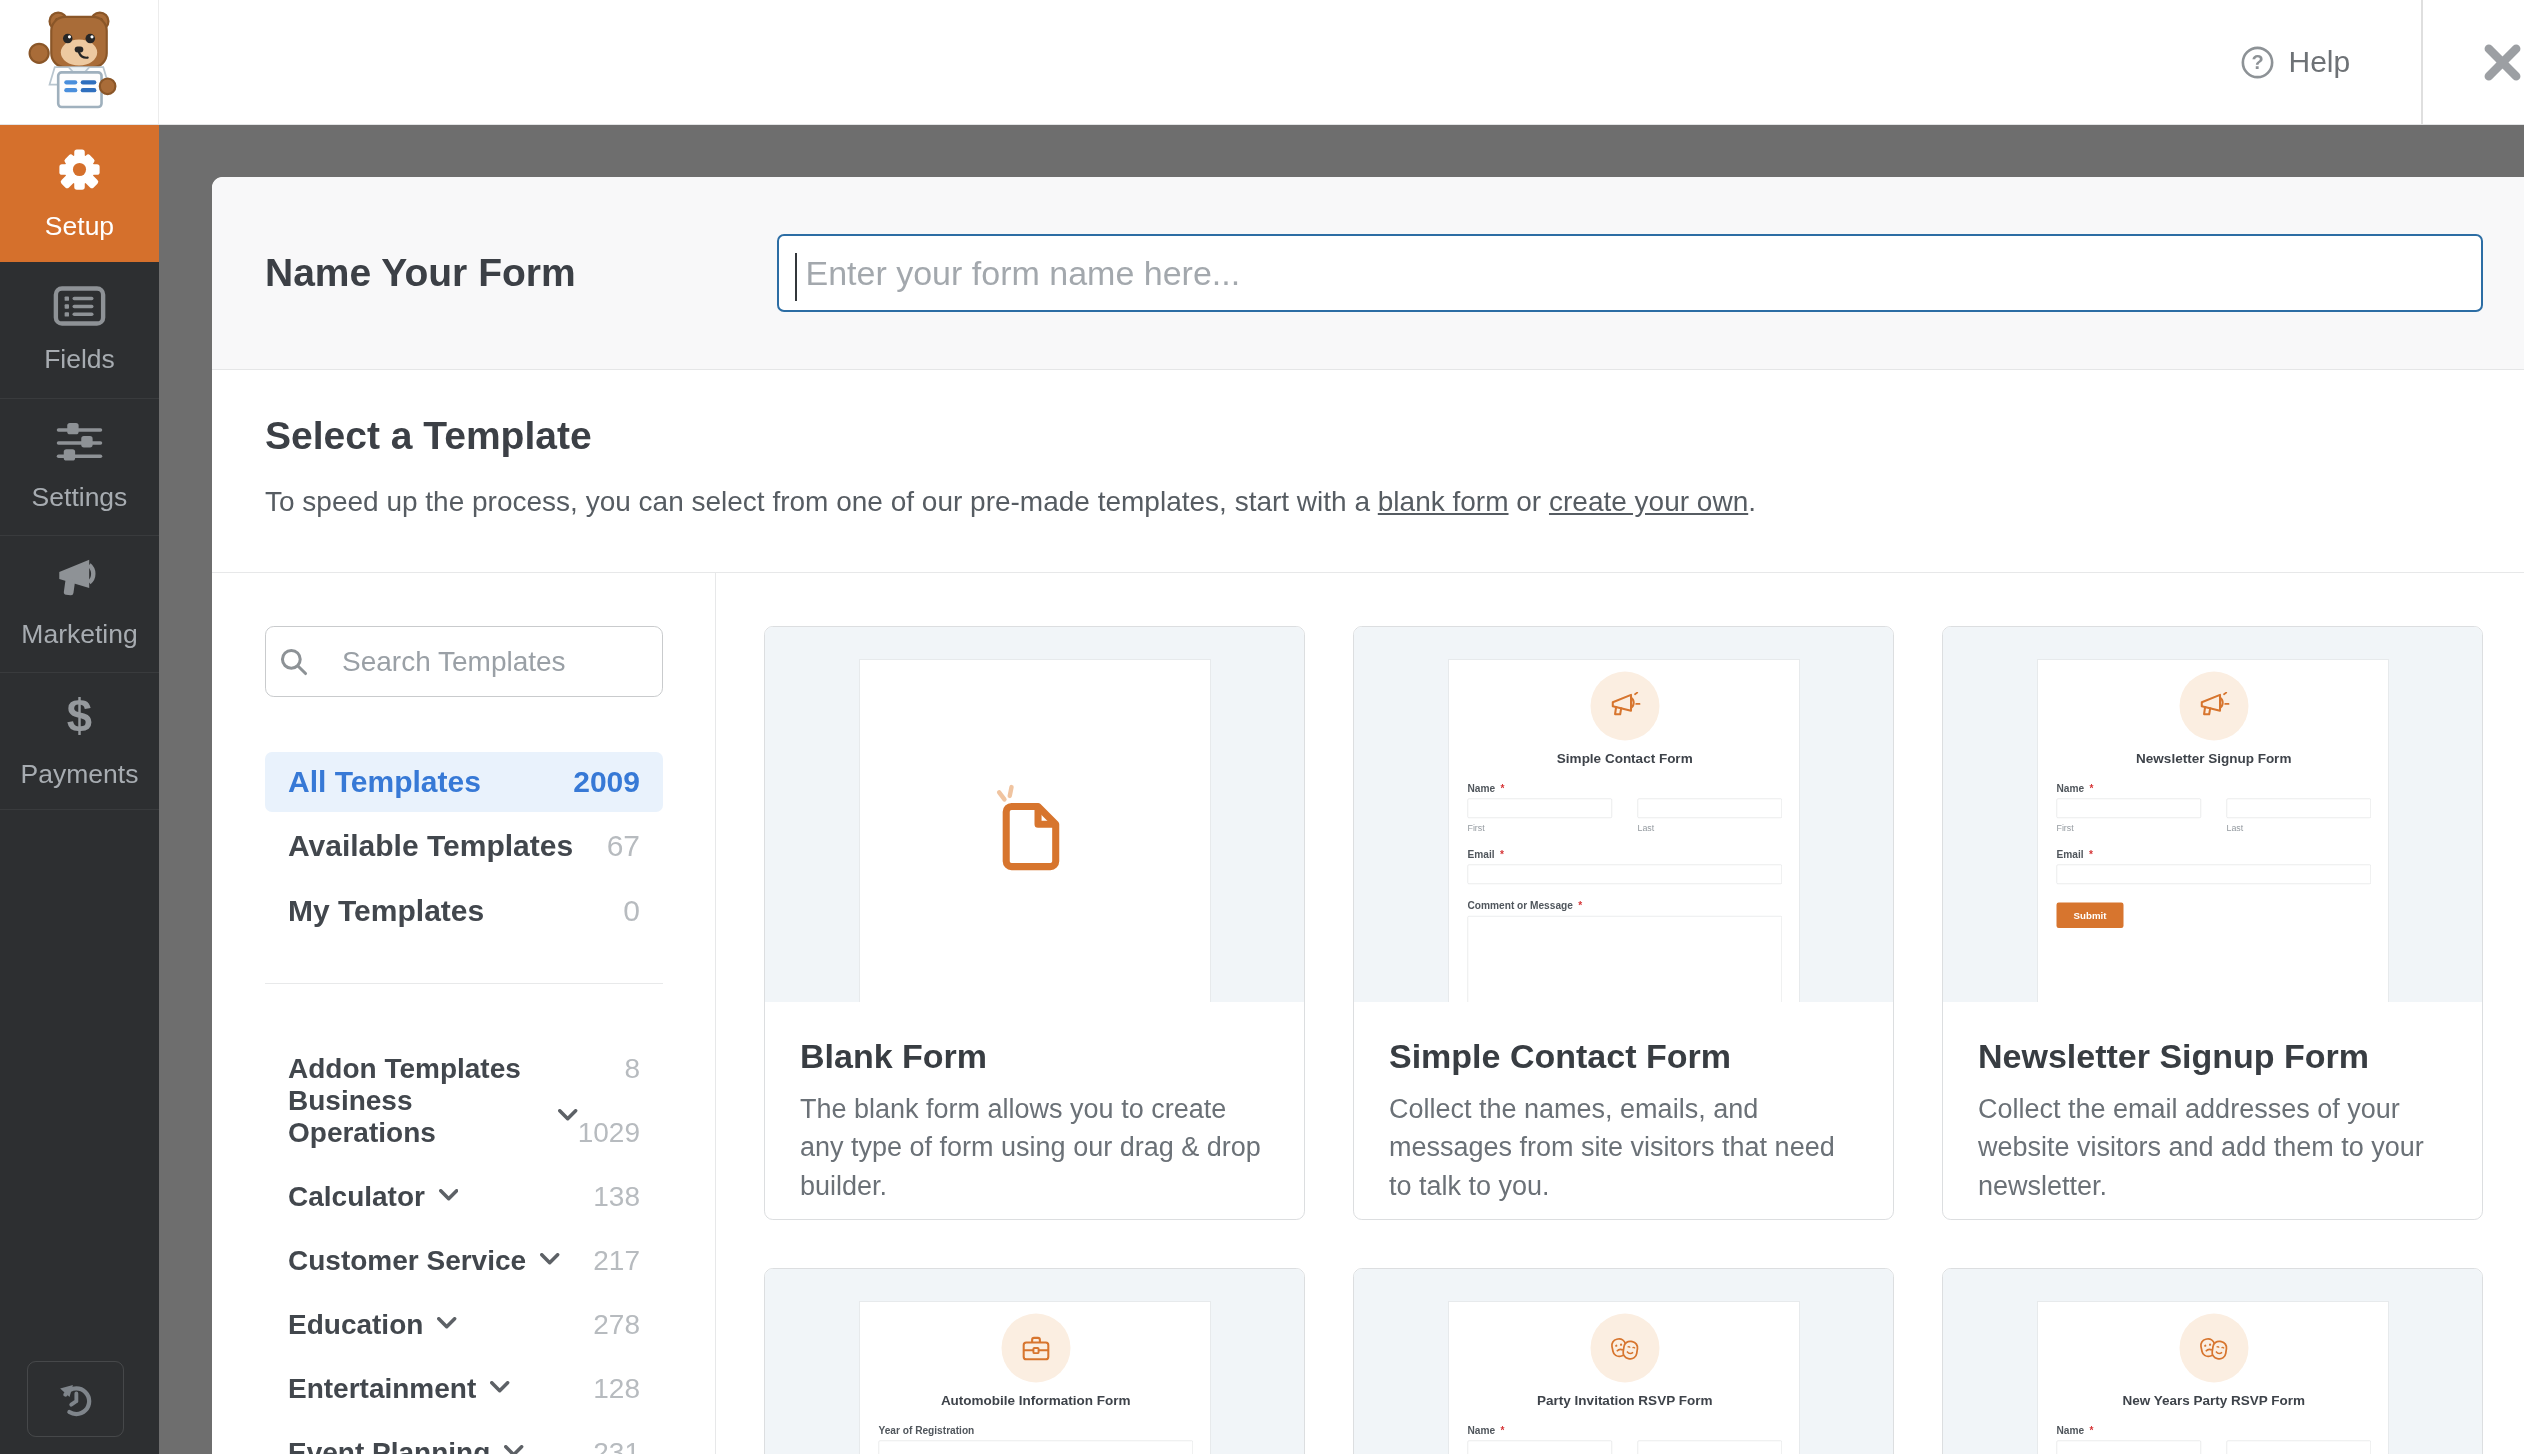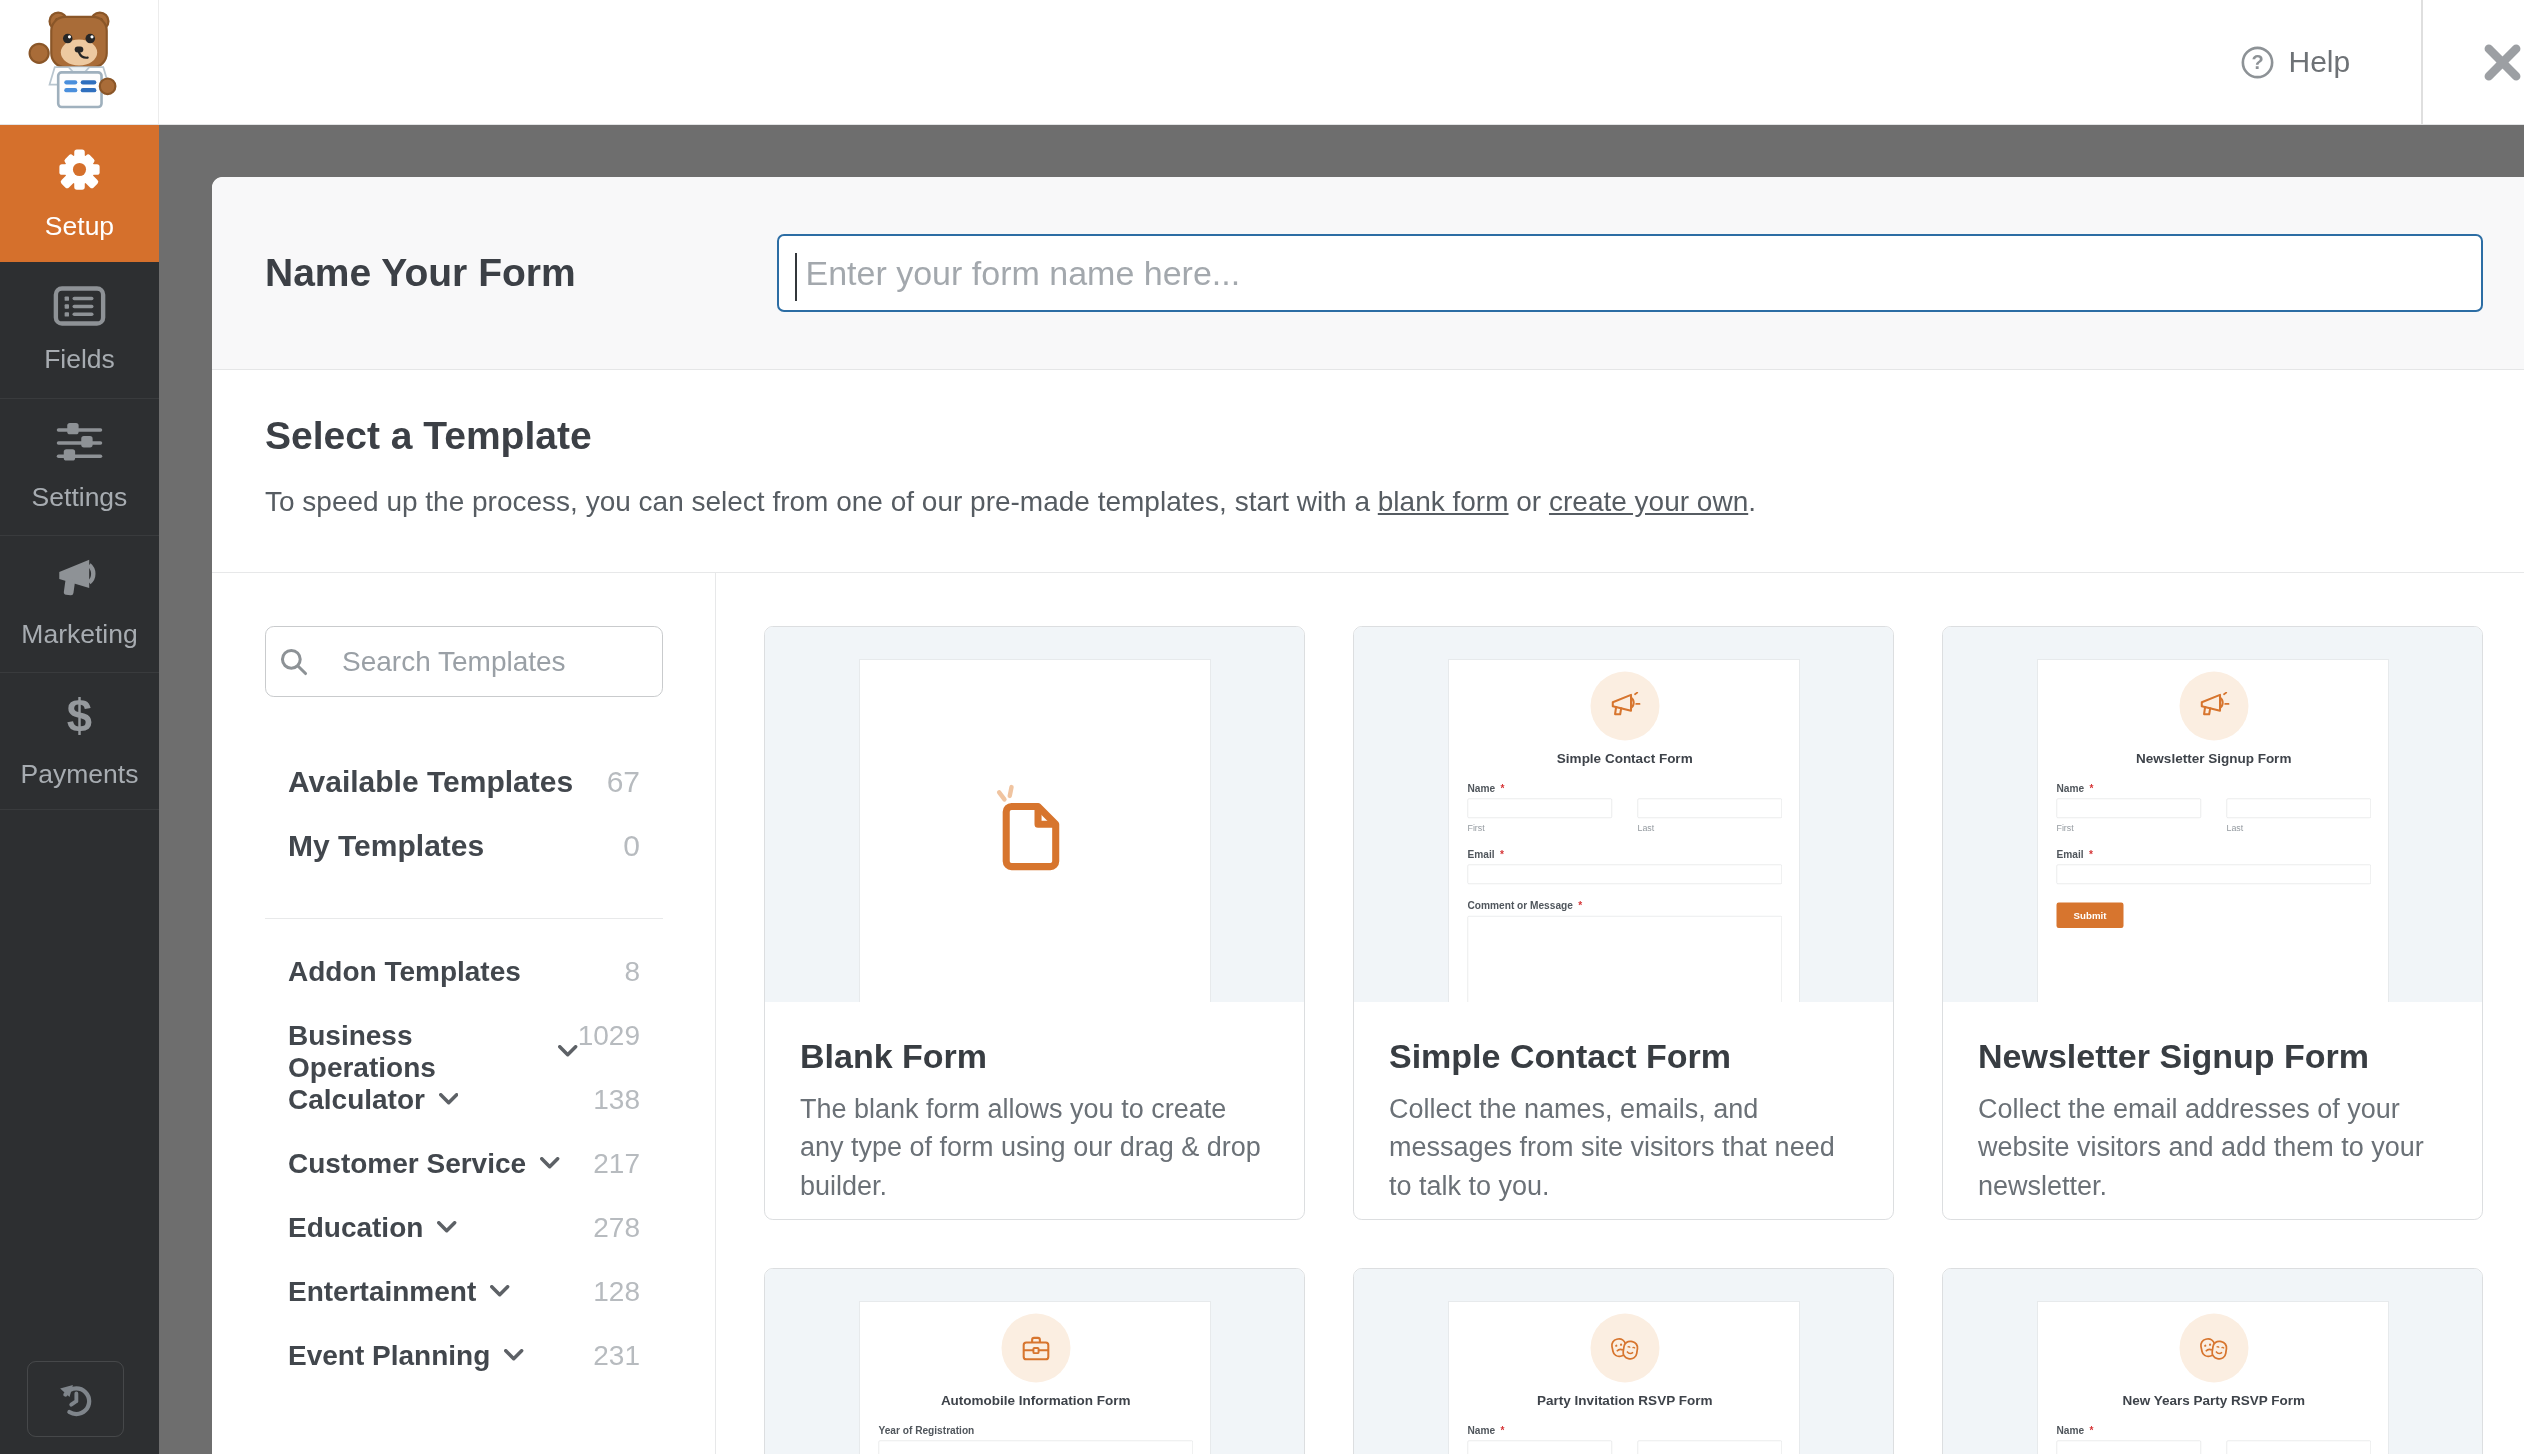--- a/index.html
+++ b/index.html
@@ -62,21 +62,21 @@
   .group-list { margin-top:55px; }
   .g-row { height:60px; margin-bottom:4.4px; display:flex; align-items:center; justify-content:space-between;
            padding:0 23px; border-radius:7px; cursor:pointer; }
   .g-row .g-label { font-size:30px; font-weight:700; color:#42474d; }
   .g-row .g-count { font-size:30px; color:#b7bbbf; }
   .g-row.active { background:#e9f2fc; }
   .g-row.active .g-label, .g-row.active .g-count { color:#3779d6; font-weight:700; }
 
   .list-divider { border-top:1.8px solid #e8e9ea; margin:42px 0 37px 0; width:398px; }
 
-  .cat-row { height:64px; display:flex; align-items:flex-start; justify-content:space-between;
+  .cat-row { height:64px; display:flex; align-items:flex-end; justify-content:space-between;
              padding:0 23px; cursor:pointer; }
   .cat-left { display:flex; align-items:center; gap:14px; }
   .cat-label { font-size:28px; font-weight:700; color:#42474d; }
   .cat-count { font-size:28px; color:#b7bbbf; }
   .chev { width:19.4px; height:12.4px; }
 
   
   .cards-col { flex:1; padding:53px 0 0 48px; display:flex; flex-wrap:wrap; gap:48px; align-content:flex-start; }
   .card { width:541px; height:594px; border:1.8px solid #dcdee0; border-radius:8.8px; background:#fff;
           overflow:hidden; cursor:pointer; }
@@ -230,20 +230,24 @@
         <div class="list-col">
           <div class="list-inner">
             <div class="search-box">
               <svg width="32" height="32" viewBox="0 0 36 36">
                 <circle cx="15" cy="15" r="10" fill="none" stroke="#8d9296" stroke-width="3.4"></circle>
                 <line x1="23" y1="23" x2="31" y2="31" stroke="#8d9296" stroke-width="3.4" stroke-linecap="round"></line>
               </svg>
               <input type="text" placeholder="Search Templates" style="">
             </div>
             <div class="group-list" id="group-list">
+                <div class="g-row active">
+                  <span class="g-label">All Templates</span>
+                  <span class="g-count">2009</span>
+                </div>
                 <div class="g-row">
                   <span class="g-label">Available Templates</span>
                   <span class="g-count">67</span>
                 </div>
                 <div class="g-row">
                   <span class="g-label">My Templates</span>
                   <span class="g-count">0</span>
                 </div>
               </div>
             <div class="list-divider"></div>

